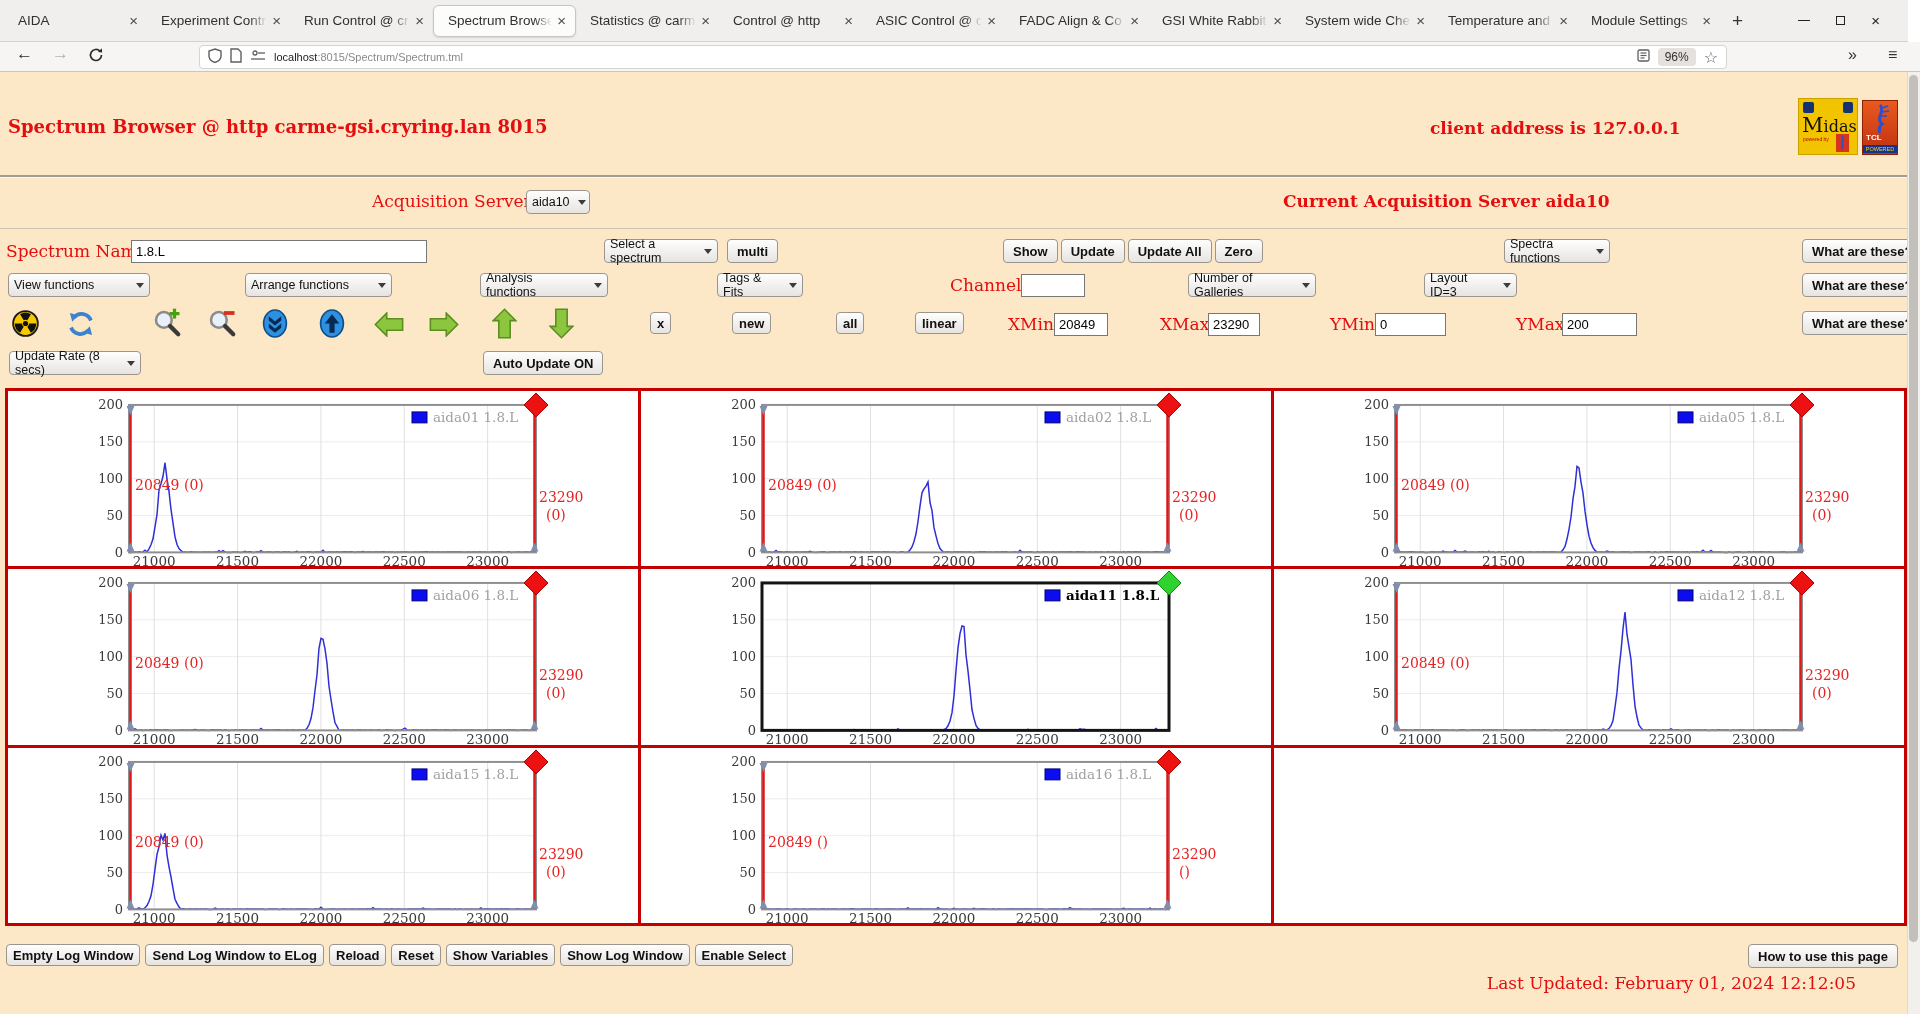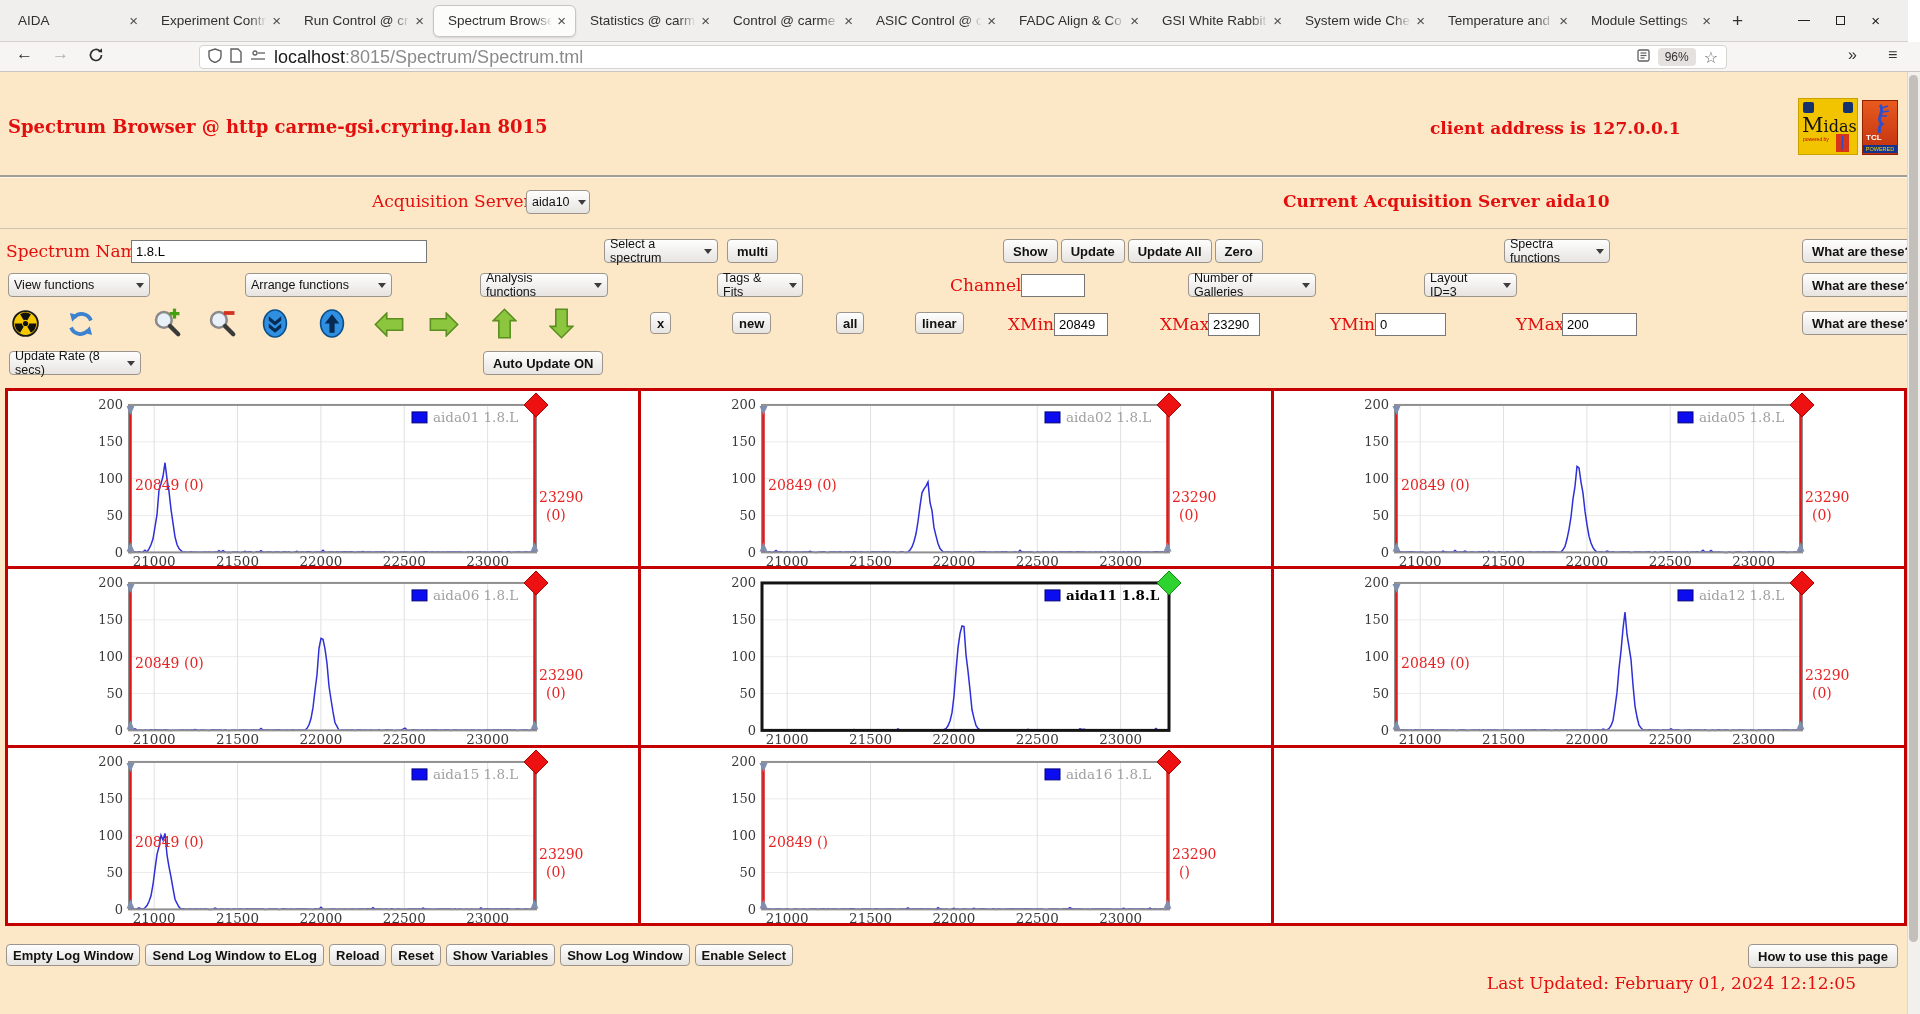--- a/index.html
+++ b/index.html
@@ -21,21 +21,21 @@
   .winctl { margin-left:auto; display:flex; align-items:center; gap:26px; padding-right:16px; color:#222; }
   .winbtn { font-size:15px; line-height:1; }
   .wc-min { width:12px; height:0; border-top:1.6px solid #222; display:inline-block; }
   .wc-max { width:9px; height:9px; border:1.6px solid #222; display:inline-block; }
   .toolbar { position:absolute; left:0; top:42px; width:1920px; height:30px; background:#f6f5f3;
              border-bottom:1px solid #c9c6c2; }
   .navbtn { position:absolute; top:2px; font-size:17px; color:#2c2c2c; }
   .urlfield { position:absolute; left:199px; top:3px; width:1528px; height:24px; background:#ffffff;
               border:1px solid #d7d4d0; border-radius:4px; display:flex; align-items:center;
               padding:0 8px; gap:8px; }
-  .urltext { font-size:18px; color:#1b1b1b; flex:1; white-space:nowrap; }
+  .urltext { font-size:11px; color:#1b1b1b; flex:1; white-space:nowrap; }
   .urltext .dim { color:#8a8a8a; }
   .zoombadge { background:#e4e1de; border-radius:4px; font-size:12px; color:#333; padding:2px 7px; }
   .fieldicon { color:#5f5f5f; font-size:14px; }
   .tb-right { position:absolute; top:4px; color:#333; font-size:16px; }
   
   .page { position:absolute; left:0; top:72px; width:1920px; height:942px; background:#fce8c7; }
   .rser { font-family:"DejaVu Serif", serif; color:#e30e0e; }
   .abs { position:absolute; }
   .pagetitle { font-size:18px; font-weight:bold; }
   .hr1 { position:absolute; left:0; width:1920px; height:2px; background:#a39e95; box-shadow:0 1px 0 #fff7e8; }
@@ -83,21 +83,21 @@
         </div>
         <div class="tab active">
           <span class="tab-label">Spectrum Browse</span>
           <span class="tab-close">×</span>
         </div>
         <div class="tab">
           <span class="tab-label">Statistics @ carm</span>
           <span class="tab-close">×</span>
         </div>
         <div class="tab">
-          <span class="tab-label">Control @ carme</span>
+          <span class="tab-label">Control @ http</span>
           <span class="tab-close">×</span>
         </div>
         <div class="tab">
           <span class="tab-label">ASIC Control @ c</span>
           <span class="tab-close">×</span>
         </div>
         <div class="tab">
           <span class="tab-label">FADC Align &amp; Co</span>
           <span class="tab-close">×</span>
         </div>

